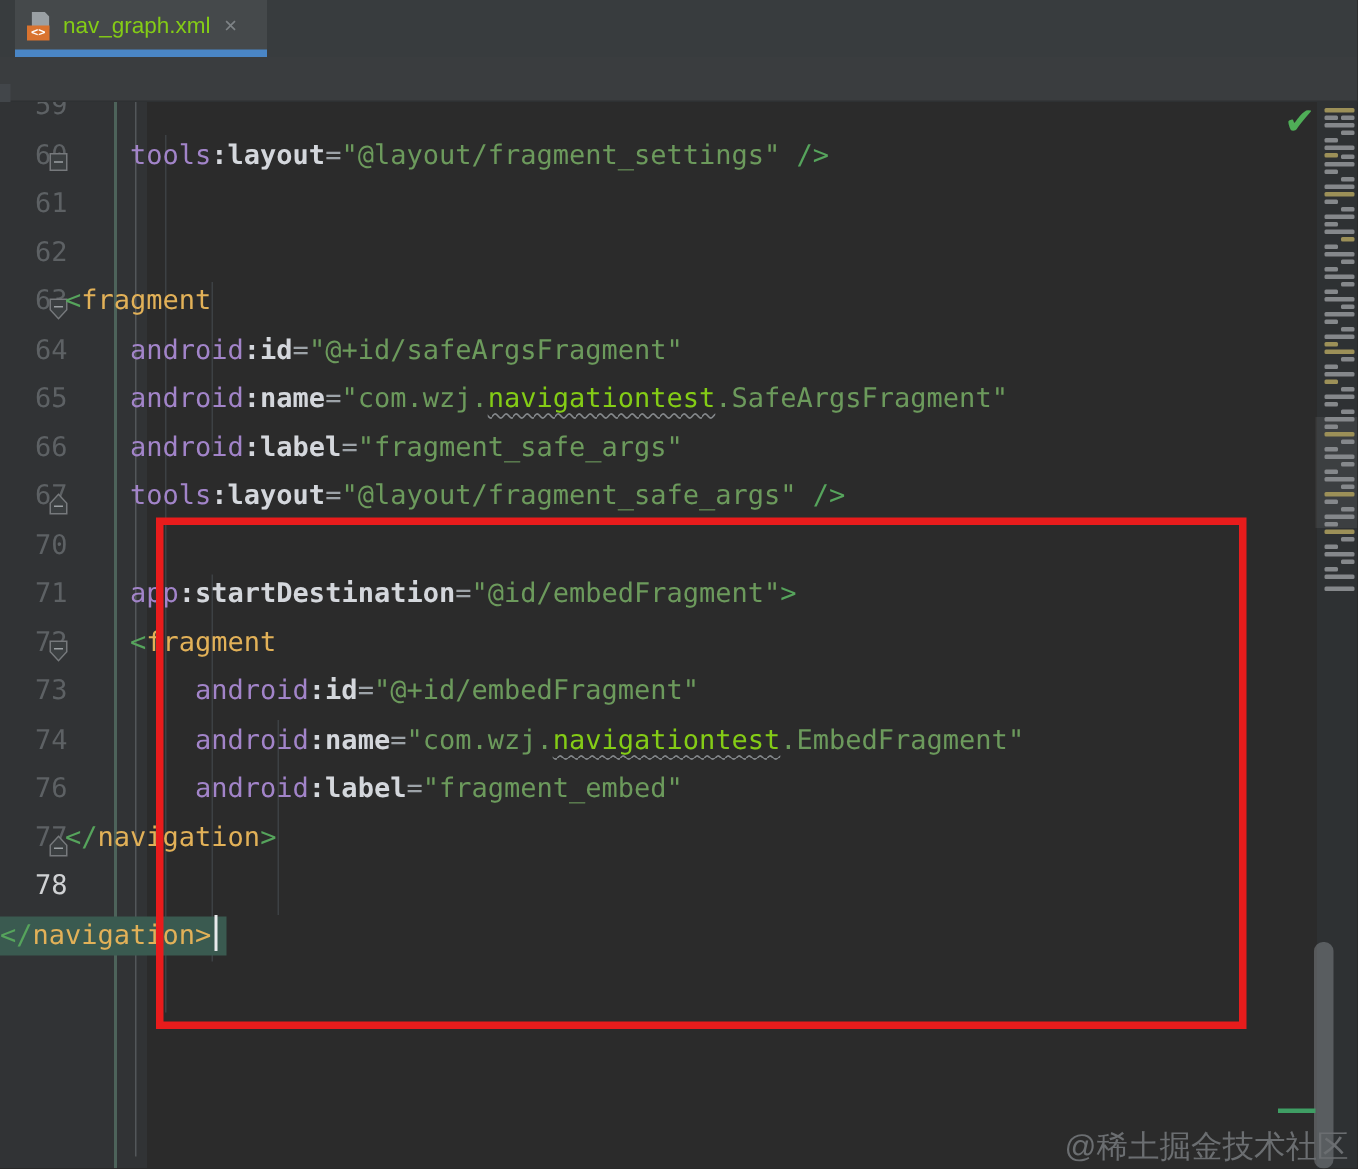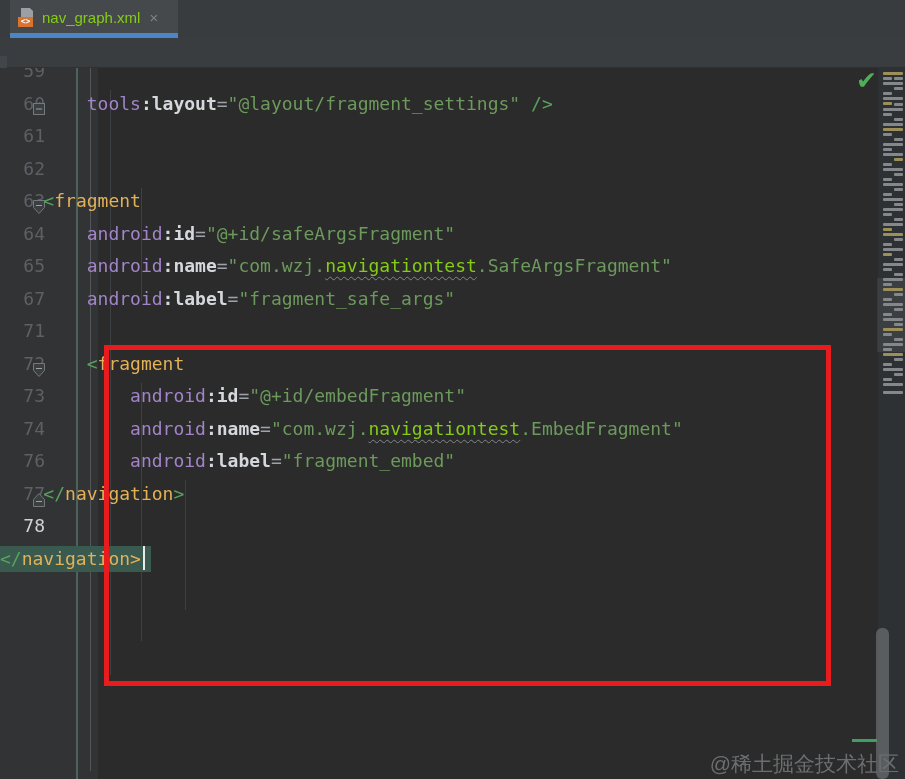--- a/index.html
+++ b/index.html
@@ -95,21 +95,26 @@
             </svg></span></div><div class="code"><span class="tk-pln">        </span><span class="tk-ns">tools</span><span class="tk-attr">:layout</span><span class="tk-eq">=</span><span class="tk-str">"@layout/fragment_settings"</span><span class="tk-pln"> </span><span class="tk-brk">/&gt;</span></div></div>
       <div class="row"><div class="ln">60</div><div class="foldcol"></div><div class="code"></div></div>
       <div class="row"><div class="ln">61</div><div class="foldcol"></div><div class="code"></div></div>
       <div class="row"><div class="ln">62</div><div class="foldcol"><span class="fold-ic"><svg width="16" height="16" viewBox="0 0 16 16">
               <path d="M2.5 1.5h11v7l-5.5 6-5.5-6z" fill="#3b3f41" stroke="#76797c"></path>
               <path d="M5 6.5h6" stroke="#9ba0a3"></path>
             </svg></span></div><div class="code"><span class="tk-pln">    </span><span class="tk-brk">&lt;</span><span class="tk-tag">fragment</span></div></div>
       <div class="row"><div class="ln">63</div><div class="foldcol"></div><div class="code"><span class="tk-pln">        </span><span class="tk-ns">android</span><span class="tk-attr">:id</span><span class="tk-eq">=</span><span class="tk-str">"@+id/safeArgsFragment"</span></div></div>
       <div class="row"><div class="ln">64</div><div class="foldcol"></div><div class="code"><span class="tk-pln">        </span><span class="tk-ns">android</span><span class="tk-attr">:name</span><span class="tk-eq">=</span><span class="tk-str">"com.wzj.</span><span class="tk-strw">navigationtest</span><span class="tk-str">.SafeArgsFragment"</span></div></div>
       <div class="row"><div class="ln">65</div><div class="foldcol"></div><div class="code"><span class="tk-pln">        </span><span class="tk-ns">android</span><span class="tk-attr">:label</span><span class="tk-eq">=</span><span class="tk-str">"fragment_safe_args"</span></div></div>
+      <div class="row"><div class="ln">66</div><div class="foldcol"><span class="fold-ic"><svg width="16" height="16" viewBox="0 0 16 16">
+              <path d="M2.5 14.5h11v-7l-5.5-6-5.5 6z" fill="#3b3f41" stroke="#76797c"></path>
+              <path d="M5 9.5h6" stroke="#9ba0a3"></path>
+            </svg></span></div><div class="code"><span class="tk-pln">        </span><span class="tk-ns">tools</span><span class="tk-attr">:layout</span><span class="tk-eq">=</span><span class="tk-str">"@layout/fragment_safe_args"</span><span class="tk-pln"> </span><span class="tk-brk">/&gt;</span></div></div>
       <div class="row"><div class="ln">67</div><div class="foldcol"></div><div class="code"></div></div>
+      <div class="row"><div class="ln">70</div><div class="foldcol"></div><div class="code"><span class="tk-pln">        </span><span class="tk-ns">app</span><span class="tk-attr">:startDestination</span><span class="tk-eq">=</span><span class="tk-str">"@id/embedFragment"</span><span class="tk-brk">&gt;</span></div></div>
       <div class="row"><div class="ln">71</div><div class="foldcol"><span class="fold-ic"><svg width="16" height="16" viewBox="0 0 16 16">
               <path d="M2.5 1.5h11v7l-5.5 6-5.5-6z" fill="#3b3f41" stroke="#76797c"></path>
               <path d="M5 6.5h6" stroke="#9ba0a3"></path>
             </svg></span></div><div class="code"><span class="tk-pln">        </span><span class="tk-brk">&lt;</span><span class="tk-tag">fragment</span></div></div>
       <div class="row"><div class="ln">72</div><div class="foldcol"></div><div class="code"><span class="tk-pln">            </span><span class="tk-ns">android</span><span class="tk-attr">:id</span><span class="tk-eq">=</span><span class="tk-str">"@+id/embedFragment"</span></div></div>
       <div class="row"><div class="ln">73</div><div class="foldcol"></div><div class="code"><span class="tk-pln">            </span><span class="tk-ns">android</span><span class="tk-attr">:name</span><span class="tk-eq">=</span><span class="tk-str">"com.wzj.</span><span class="tk-strw">navigationtest</span><span class="tk-str">.EmbedFragment"</span></div></div>
       <div class="row"><div class="ln">74</div><div class="foldcol"></div><div class="code"><span class="tk-pln">            </span><span class="tk-ns">android</span><span class="tk-attr">:label</span><span class="tk-eq">=</span><span class="tk-str">"fragment_embed"</span></div></div>
       <div class="row"><div class="ln">76</div><div class="foldcol"><span class="fold-ic"><svg width="16" height="16" viewBox="0 0 16 16">
               <path d="M2.5 14.5h11v-7l-5.5-6-5.5 6z" fill="#3b3f41" stroke="#76797c"></path>
               <path d="M5 9.5h6" stroke="#9ba0a3"></path>

